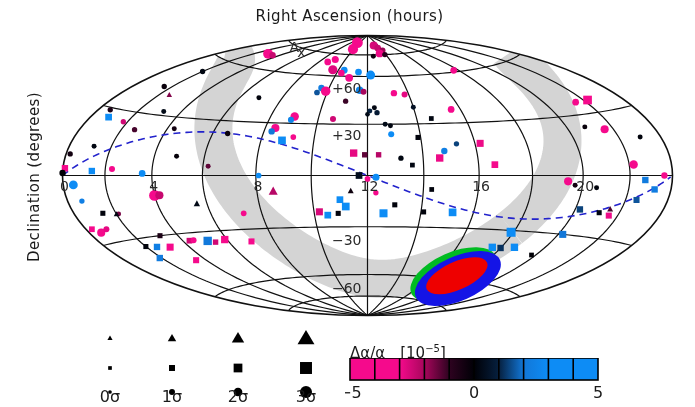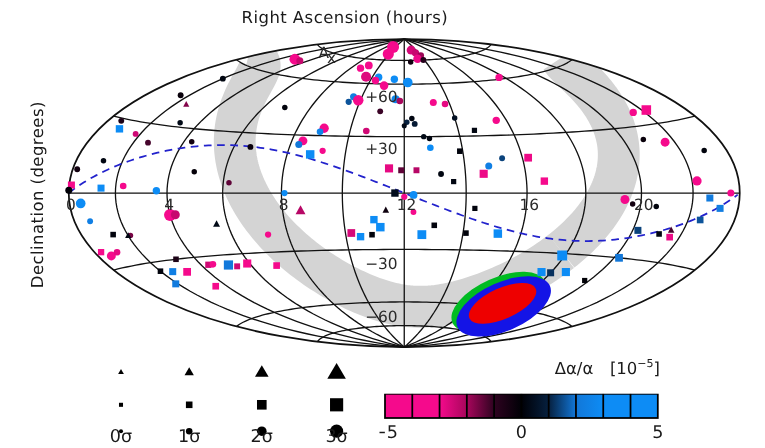--- a/index.html
+++ b/index.html
@@ -14,21 +14,21 @@
         transform:rotate(-90deg);transform-origin:50% 50%;font-size:15px;letter-spacing:.4px;}
   .tick{font-size:14px;fill:#2a2a2a;}
   .cbtxt{font-size:15px;}
   .sup{font-size:10px;vertical-align:super;}
 </style>
 </head>
 <body>
 
 <div id="root">
 
-  <div class="abs ttl" style="left:0;top:7px;width:627px;text-align:center;">Right Ascension (hours)</div>
+  <div class="abs ttl" style="left:0;top:7px;width:627px;text-align:center;padding-left:36px;">Right Ascension (hours)</div>
 
   <div class="ylab">Declination  (degrees)</div>
 
   <svg class="abs" id="skymap" style="left:55px;top:28px;" width="625" height="295" viewBox="0 0 625 295">
     <defs>
       <clipPath id="ellClip">
           <ellipse cx="312.5" cy="147.5" rx="305" ry="140"></ellipse>
         </clipPath>
     </defs>
     <g id="band-layer" clip-path="url(#ellClip)">
@@ -233,21 +233,21 @@
       <polygon points="146,6.11 139.8155,16.5942 152.1845,16.5942" fill="#000"></polygon>
       <rect x="141.63" y="37.63" width="8.74" height="8.74" fill="#000"></rect>
       <circle cx="146" cy="66" r="4.37" fill="#000"></circle>
       <text x="146" y="76" text-anchor="middle" font-size="16" fill="#1a1a1a">2σ</text>
       <polygon points="214,3.9399999999999995 205.537,18.2868 222.463,18.2868" fill="#000"></polygon>
       <rect x="208.02" y="36.019999999999996" width="11.96" height="11.96" fill="#000"></rect>
       <circle cx="214" cy="66" r="5.98" fill="#000"></circle>
       <text x="214" y="76" text-anchor="middle" font-size="16" fill="#1a1a1a">3σ</text>
     </svg>
 
-  <div class="abs" style="left:350px;top:325px;width:250px;text-align:right;">
+  <div class="abs" style="left:350px;top:343px;width:250px;text-align:left;">
     <span class="cbtxt">Δα/α</span>
     <span class="cbtxt" style="display:inline-block;width:10px;"></span><span class="cbtxt">[10</span><span class="sup">−5</span><span class="cbtxt">]</span>
   </div>
 
   <svg class="abs" id="colorbar" style="left:345px;top:358px;" width="260" height="48" viewBox="0 0 260 48">
       <defs>
         <linearGradient id="cbgrad" x1="0" y1="0" x2="1" y2="0">
           <stop offset="0.00%" stop-color="#f50a8c"></stop>
           <stop offset="10.00%" stop-color="#f50a8c"></stop>
           <stop offset="20.00%" stop-color="#f50a8c"></stop>

